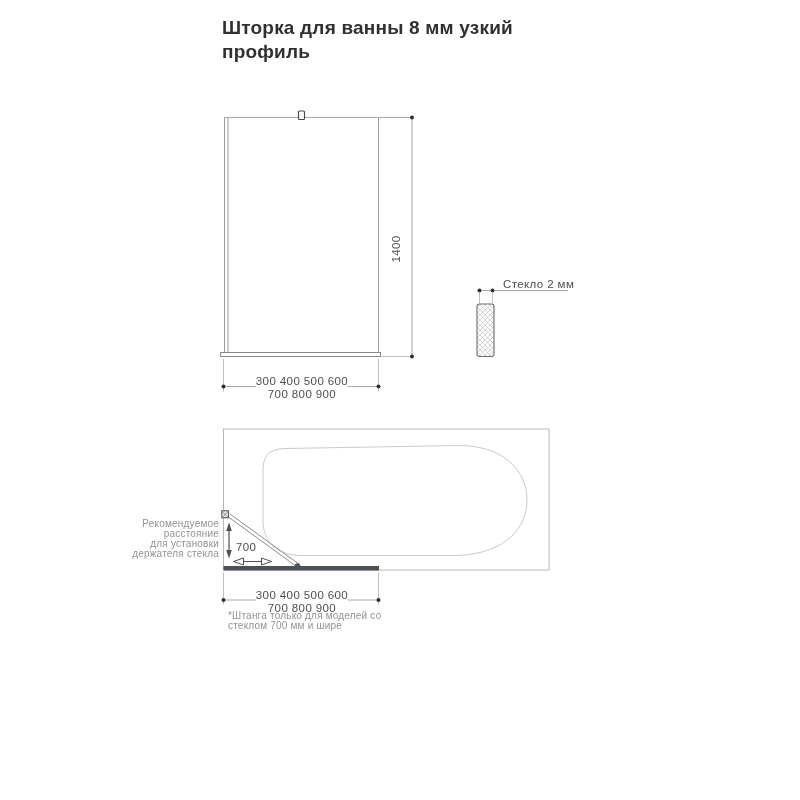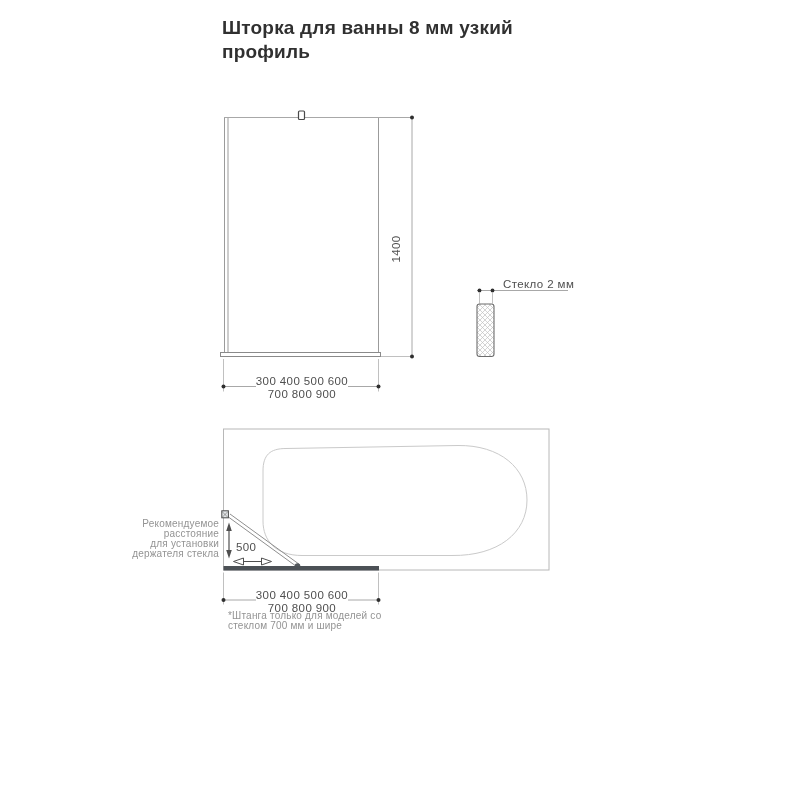--- a/index.html
+++ b/index.html
@@ -142,21 +142,21 @@
 
   <div class="abs page-title">Шторка для ванны 8 мм узкий профиль</div>
 
   <div class="abs dim-text height-label">1400</div>
 
   <div class="abs dim-text front-widths">300 400 500 600
 700 800 900</div>
 
   <div class="abs dim-text glass-label">Стекло 2 мм</div>
 
-  <div class="abs dim-text dist-label">500</div>
+  <div class="abs dim-text dist-label">700</div>
 
   <div class="abs note-text holder-note">Рекомендуемое
 расстояние
 для установки
 держателя стекла</div>
 
   <div class="abs dim-text top-widths">300 400 500 600
 700 800 900</div>
 
   <div class="abs note-text rod-footnote">*Штанга только для моделей со

